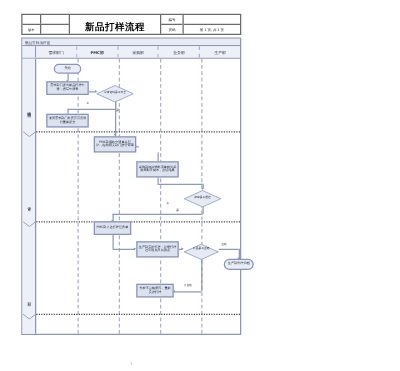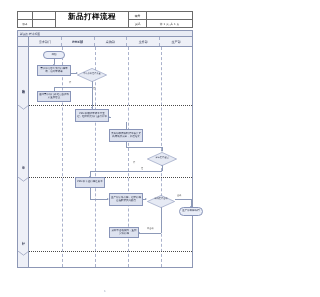--- a/index.html
+++ b/index.html
@@ -16,21 +16,21 @@
   .hdr-cell{border-right:1px solid #6b6b6b;box-sizing:border-box;
             display:flex;flex-direction:column;}
   .hdr-cell:last-child{border-right:none;}
   .h-left{width:38px;}
   .h-left .r{flex:1;display:flex;align-items:center;}
   .h-left .r:first-child{border-bottom:1px solid #6b6b6b;}
   .h-lab{width:15px;height:100%;border-right:1px solid #6b6b6b;
          display:flex;align-items:center;justify-content:center;
          font-size:2.6px;color:#222;box-sizing:border-box;}
   .h-val{flex:1;}
-  .h-title{width:73px;display:flex;align-items:center;justify-content:flex-start;}
+  .h-title{width:73px;display:flex;align-items:center;justify-content:flex-end;}
   .h-title span{font-size:7.6px;font-weight:bold;color:#000;letter-spacing:.4px;}
   .h-right{width:18px;}
   .h-right .r{flex:1;display:flex;align-items:center;justify-content:center;
               font-size:2.8px;color:#222;}
   .h-right .r:first-child{border-bottom:1px solid #6b6b6b;}
   .h-far{flex:1;}
   .h-far .r{flex:1;display:flex;align-items:center;justify-content:center;
             font-size:2.7px;color:#333;}
   .h-far .r:first-child{border-bottom:1px solid #6b6b6b;}
 

